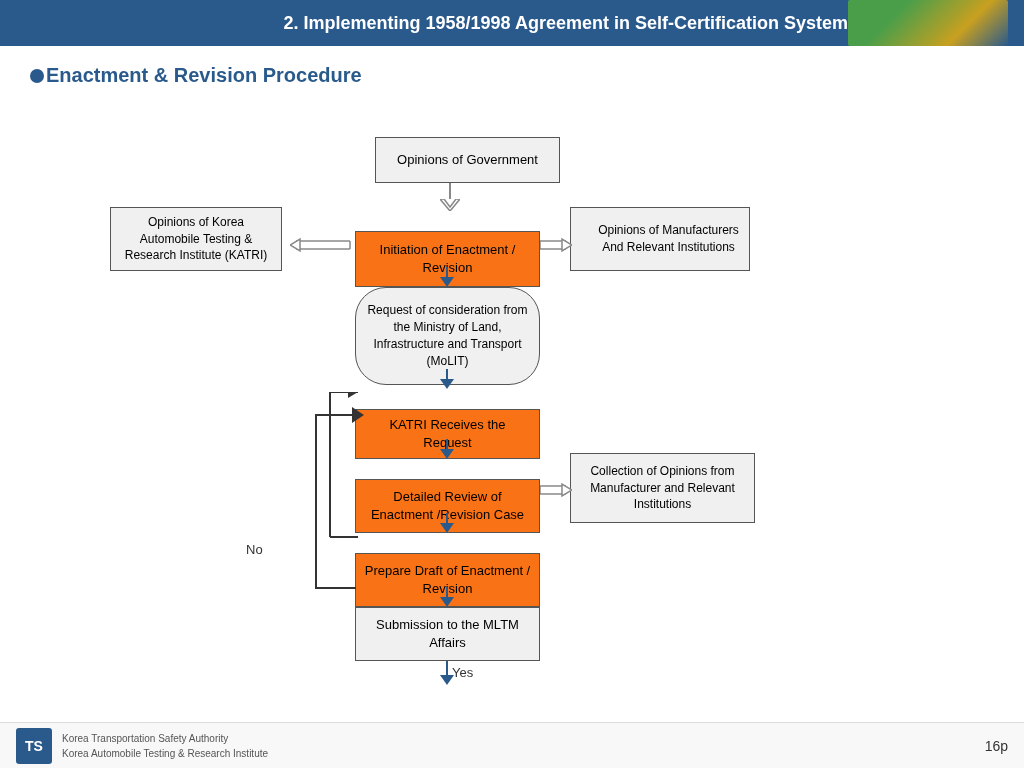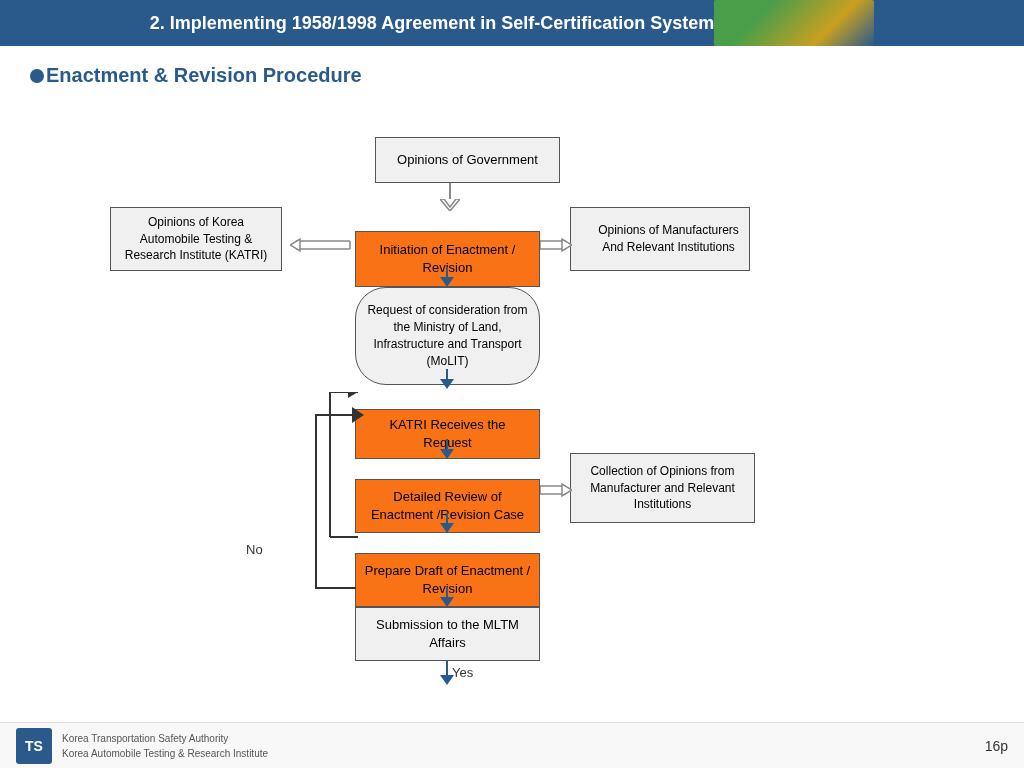--- a/index.html
+++ b/index.html
@@ -14,21 +14,21 @@
 
     
     .header {
       background: #2a5a8c;
       color: #fff;
       font-size: 18px;
       font-weight: bold;
       padding: 10px 16px;
       display: flex;
       align-items: center;
-      justify-content: center;
+      justify-content: flex-end;
       height: 46px;
     }
     .header-img {
       width: 160px;
       height: 46px;
       background: linear-gradient(135deg, #4a9e4a 30%, #c8a020 70%, #2a5a8c 100%);
       border-radius: 2px;
     }
 
     

